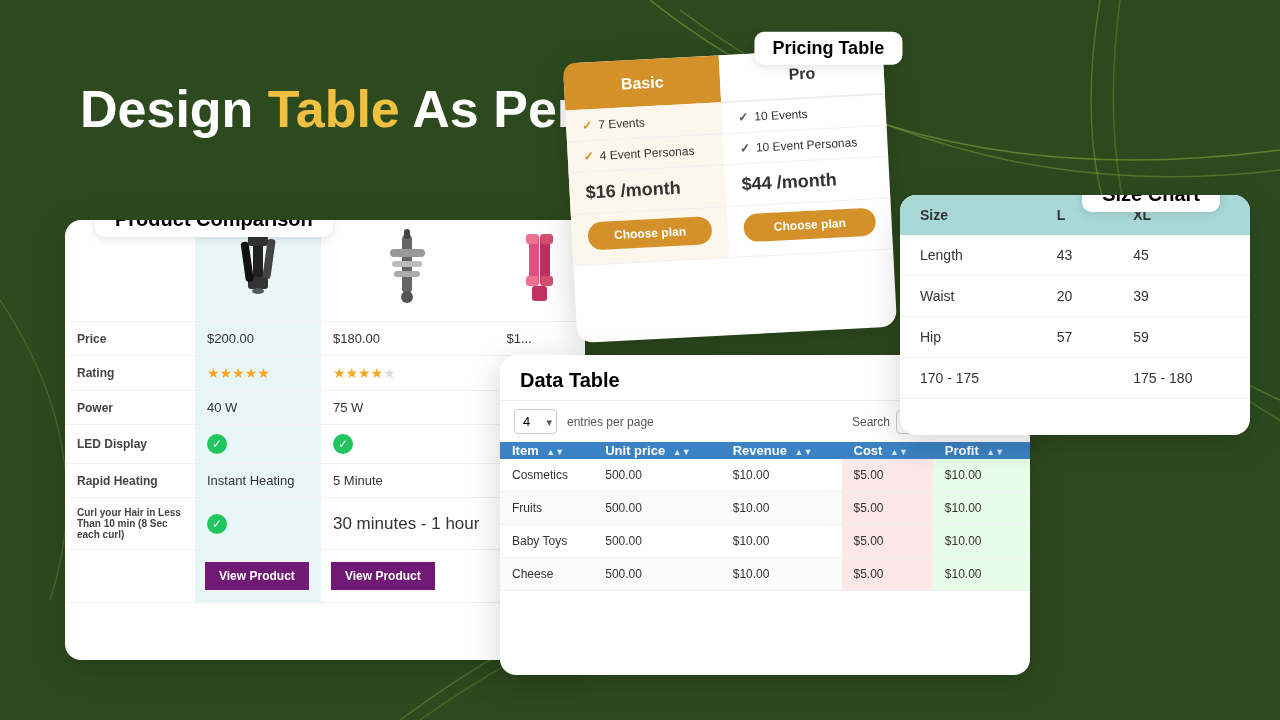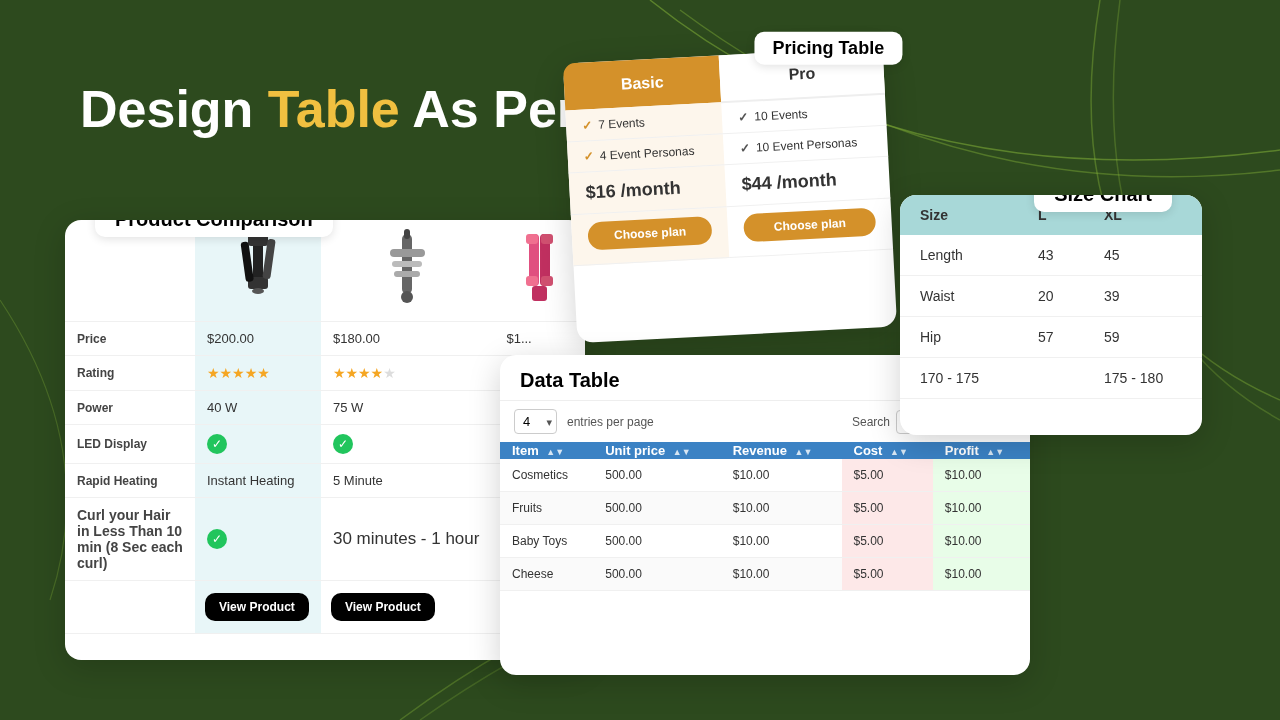--- a/index.html
+++ b/index.html
@@ -84,24 +84,24 @@
       display: inline-block;
       width: 20px; height: 20px;
       background: #21c55d;
       border-radius: 50%;
       color: #fff;
       font-size: 12px;
       line-height: 20px;
       text-align: center;
     }
     .view-btn {
-      background: #000000;
+      background: #701a75;
       color: #fff;
       border: none;
-      border-radius: 10px;
+      border-radius: 0;
       padding: 7px 14px;
       font-size: 12px;
       font-weight: 600;
       cursor: pointer;
       white-space: nowrap;
     }
     .btn-row td { padding: 12px 10px; }
 
     
     .pricing-card {
@@ -246,21 +246,21 @@
       color: #333;
     }
     .dt-table tr:nth-child(even) td { background: #fafafa; }
     .cost-cell { background: #fde8e8 !important; color: #c00; font-weight: 500; }
     .profit-cell { background: #e8fde8 !important; color: #1a7a3a; font-weight: 500; }
 
     
     .size-chart-card {
       left: 900px;
       top: 195px;
-      width: 302px;
+      width: 350px;
       height: 240px;
       overflow: hidden;
     }
     .sc-label {
       position: absolute;
       top: -18px;
       right: 30px;
       background: #fff;
       border-radius: 10px;
       padding: 6px 20px;
@@ -397,21 +397,21 @@
       </tr>
 
       <tr>
         <td class="row-label">Rapid Heating</td>
         <td class="col-highlight">Instant Heating</td>
         <td>5 Minute</td>
         <td>5 M...</td>
       </tr>
 
       <tr>
-        <td class="row-label" style="font-size:14px;">Curl your Hair in Less Than 10 min (8 Sec each curl)</td>
+        <td class="row-label" style="font-size:10px;">Curl your Hair in Less Than 10 min (8 Sec each curl)</td>
         <td class="col-highlight"><span class="check-circle">✓</span></td>
         <td style="font-size:17px;">30 minutes - 1 hour</td>
         <td style="font-size:11px;">30 minu...</td>
       </tr>
 
       <tr class="btn-row">
         <td></td>
         <td class="col-highlight"><button class="view-btn">View Product</button></td>
         <td><button class="view-btn">View Product</button></td>
         <td><button class="view-btn">View...</button></td>

